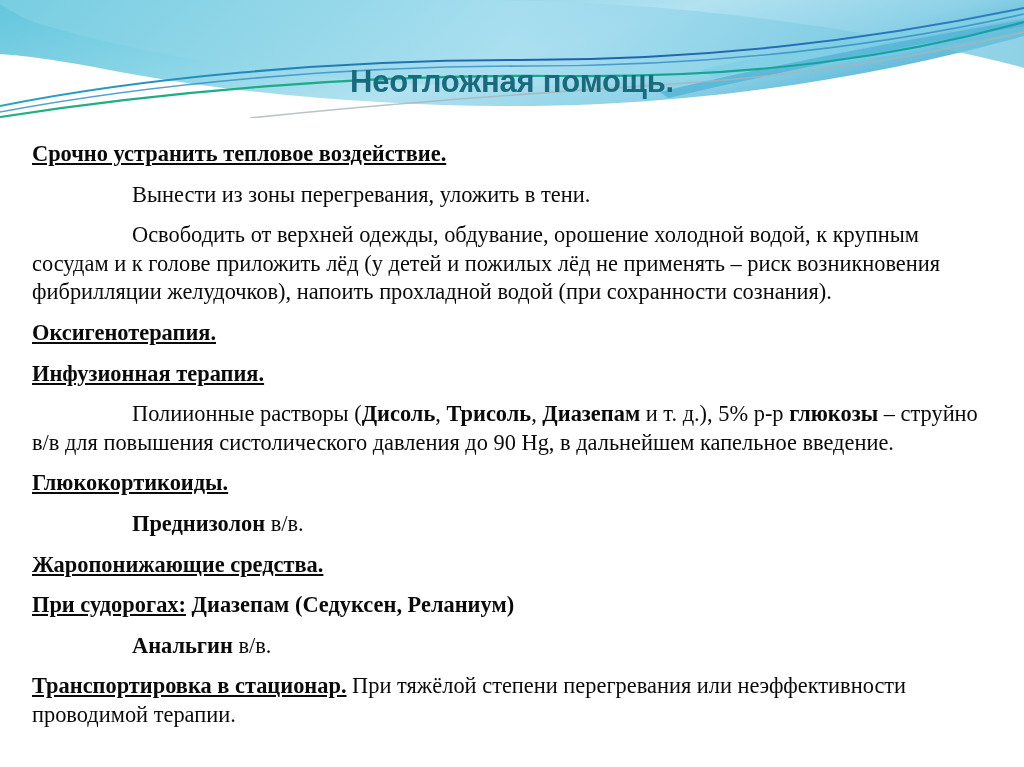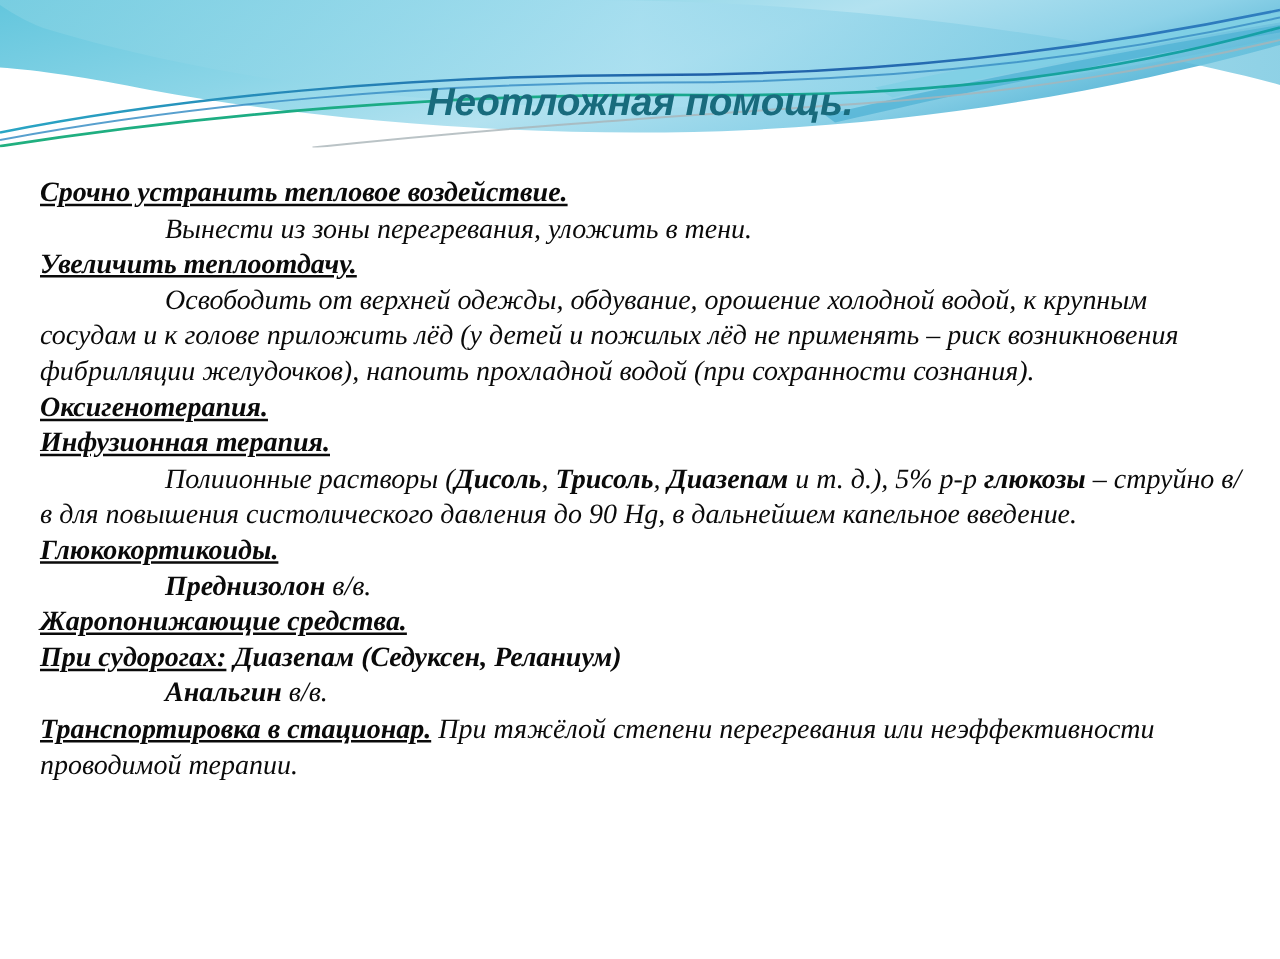--- a/index.html
+++ b/index.html
@@ -10,21 +10,20 @@
   }
   body {
     font-family: "Liberation Serif", "DejaVu Serif", serif;
   }
   .slide {
     position: relative;
     width: 1024px;
     height: 767px;
     overflow: hidden;
     background: #ffffff;
-    font-style: italic;
   }
 
   
   .header-decor {
     position: absolute;
     top: 0;
     left: 0;
     width: 1024px;
     height: 118px;
     overflow: hidden;
@@ -61,21 +60,21 @@
     width: 962px;
     color: #0a0a0a;
     font-size: 22.4px;
     line-height: 28.6px;
   }
   .blk {
     margin: 0;
     padding: 0;
     text-align: left;
   }
-  .blk + .blk { margin-top: 0; }
+  .blk + .blk { margin-top: 12px; }
 
   .heading {
     font-weight: bold;
     text-decoration: underline;
     text-underline-offset: 2px;
     margin-top: 22px;
   }
   .para {
     text-indent: 100px;
   }
@@ -146,21 +145,20 @@
     </svg>
   </div>
 
   <div class="slide-title">Неотложная помощь.</div>
 
   <div class="body-area">
 
     <p class="blk heading">Срочно устранить тепловое воздействие.</p>
     <p class="blk para">Вынести из зоны перегревания, уложить в тени.</p>
 
-    <p class="blk heading">Увеличить теплоотдачу.</p>
     <p class="blk para">Освободить от верхней одежды, обдувание, орошение холодной водой, к крупным сосудам и к голове приложить лёд (у детей и пожилых лёд не применять – риск возникновения фибрилляции желудочков), напоить прохладной водой (при сохранности сознания).</p>
 
     <p class="blk heading">Оксигенотерапия.</p>
     <p class="blk heading">Инфузионная терапия.</p>
 
     <p class="blk para"><span>Полиионные растворы (</span><b class="drug">Дисоль</b><span>, </span><b class="drug">Трисоль</b><span>, </span><b class="drug">Диазепам</b><span> и т. д.), 5% р-р </span><b class="drug">глюкозы</b><span> – струйно в/в для повышения систолического давления до 90 Hg, в дальнейшем капельное введение.</span></p>
 
     <p class="blk heading">Глюкокортикоиды.</p>
     <p class="blk sub"><b class="drug">Преднизолон</b><span class="reg"> в/в.</span></p>
 

